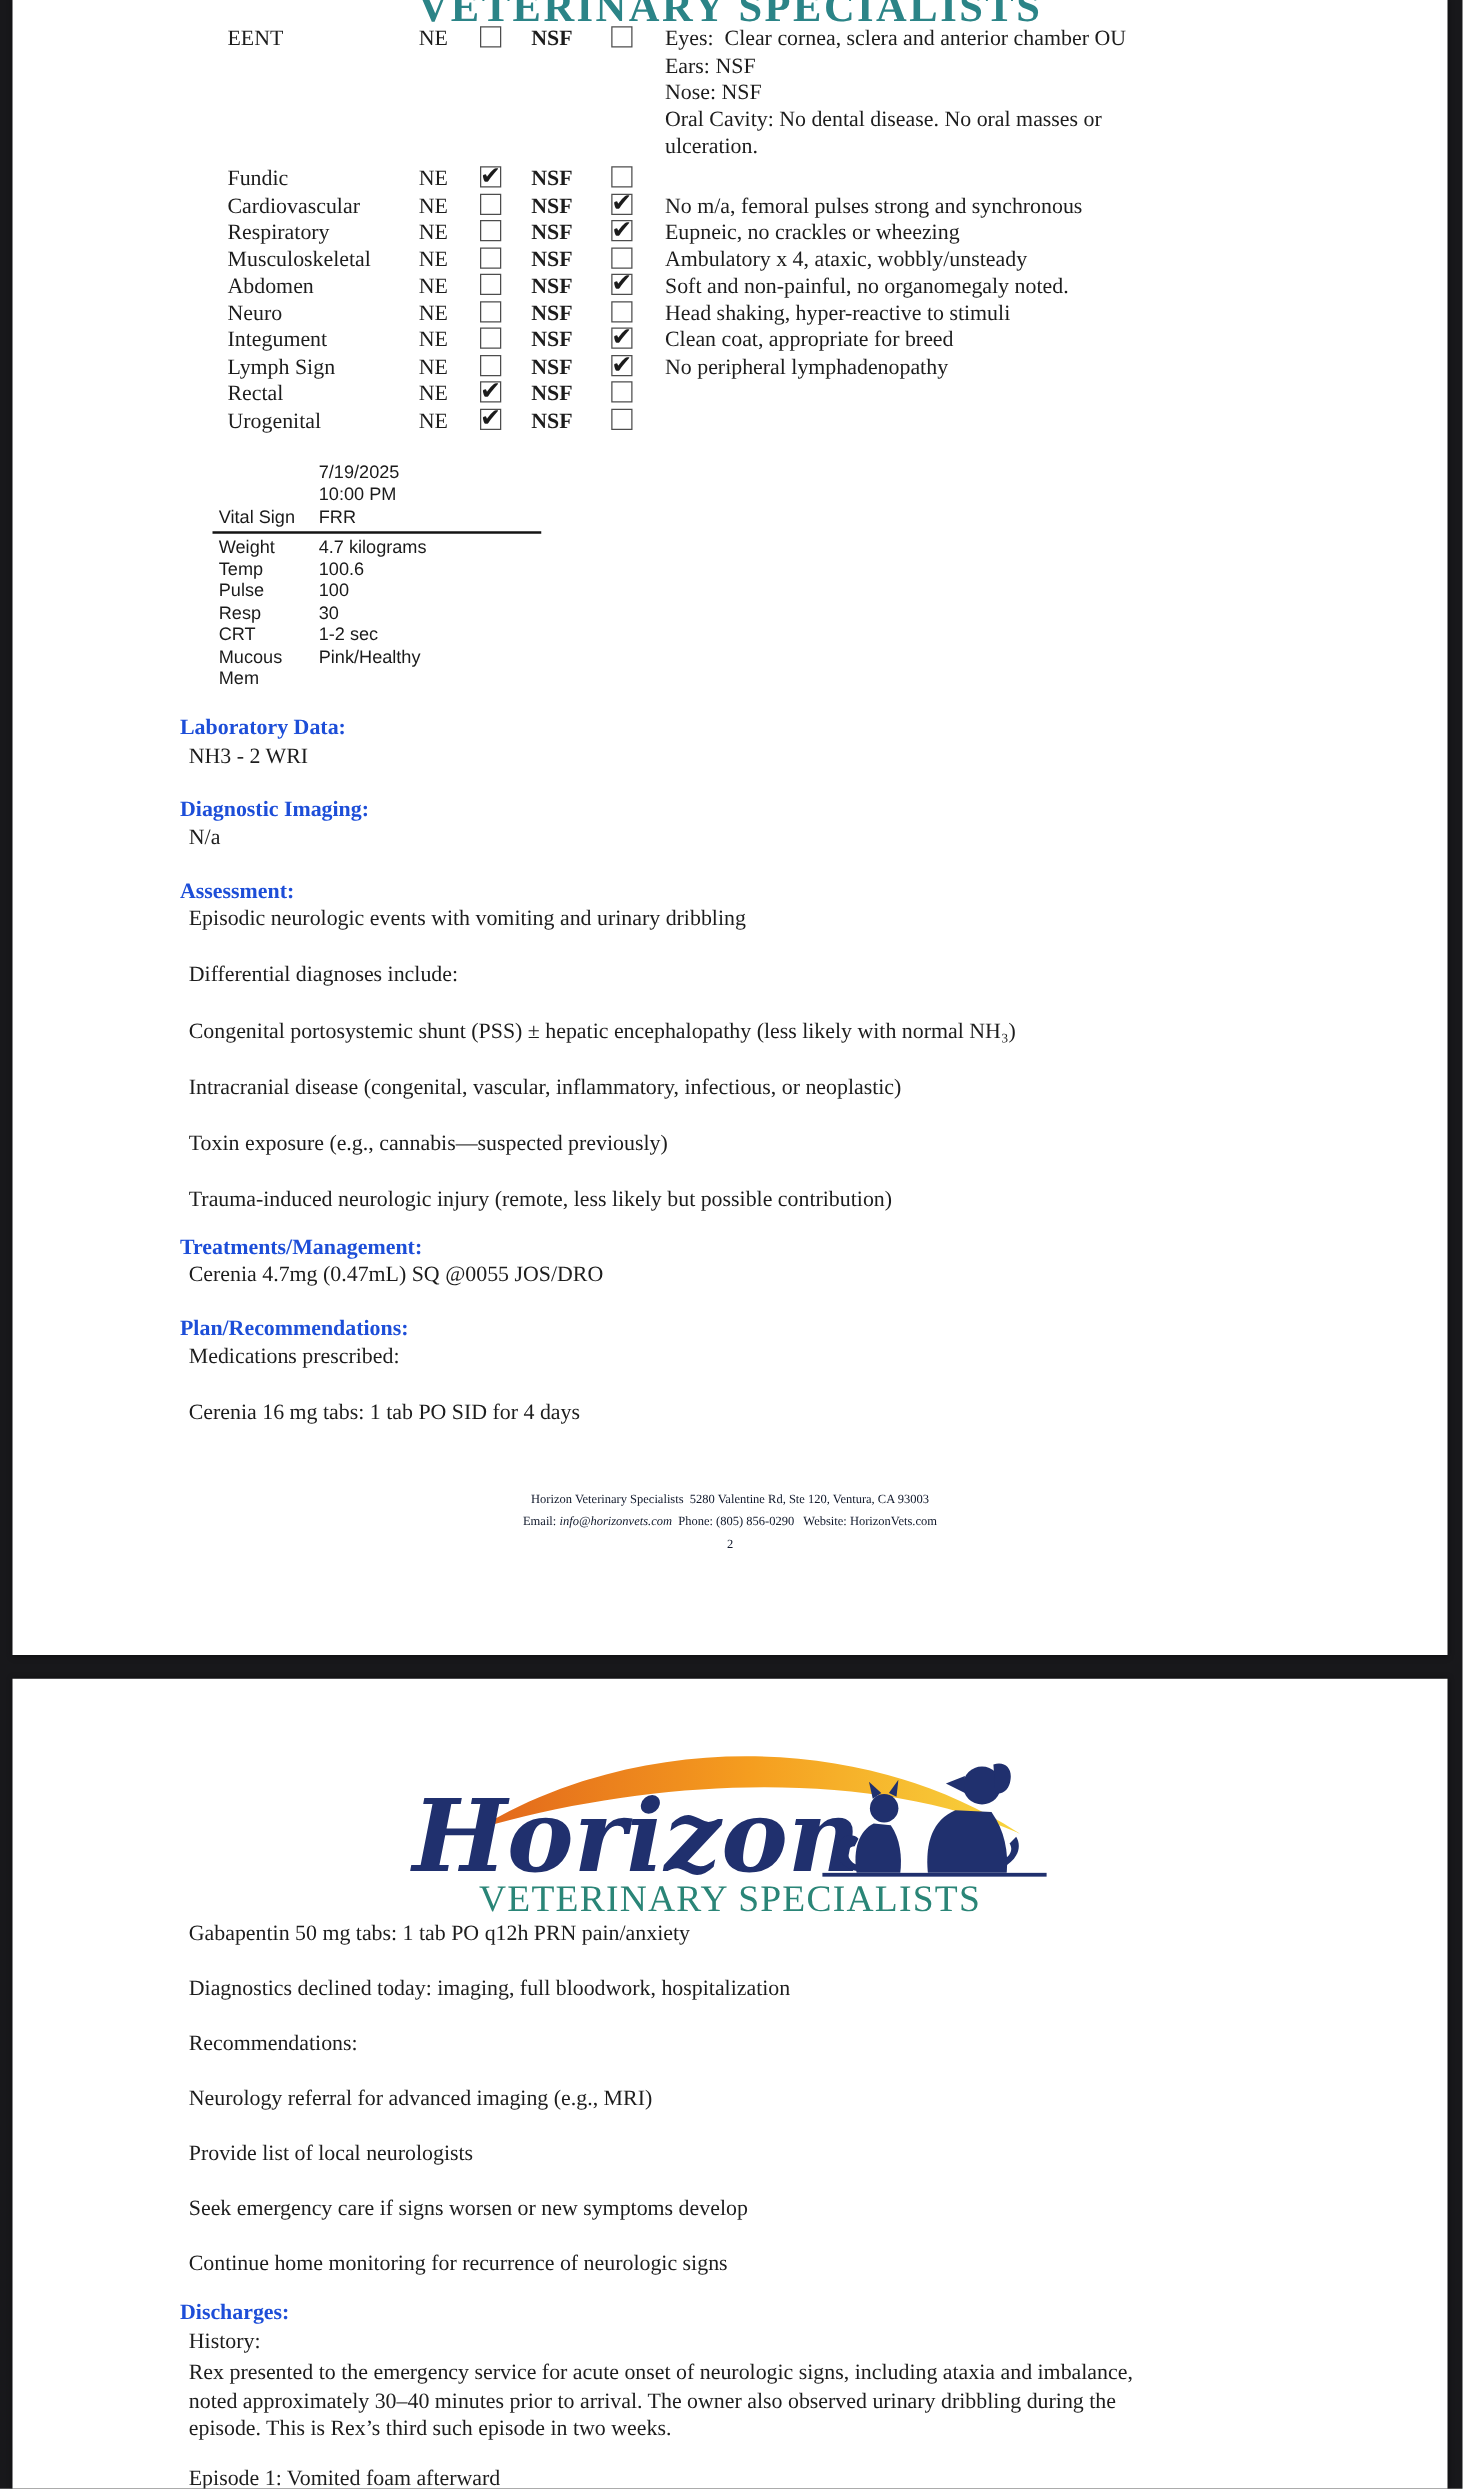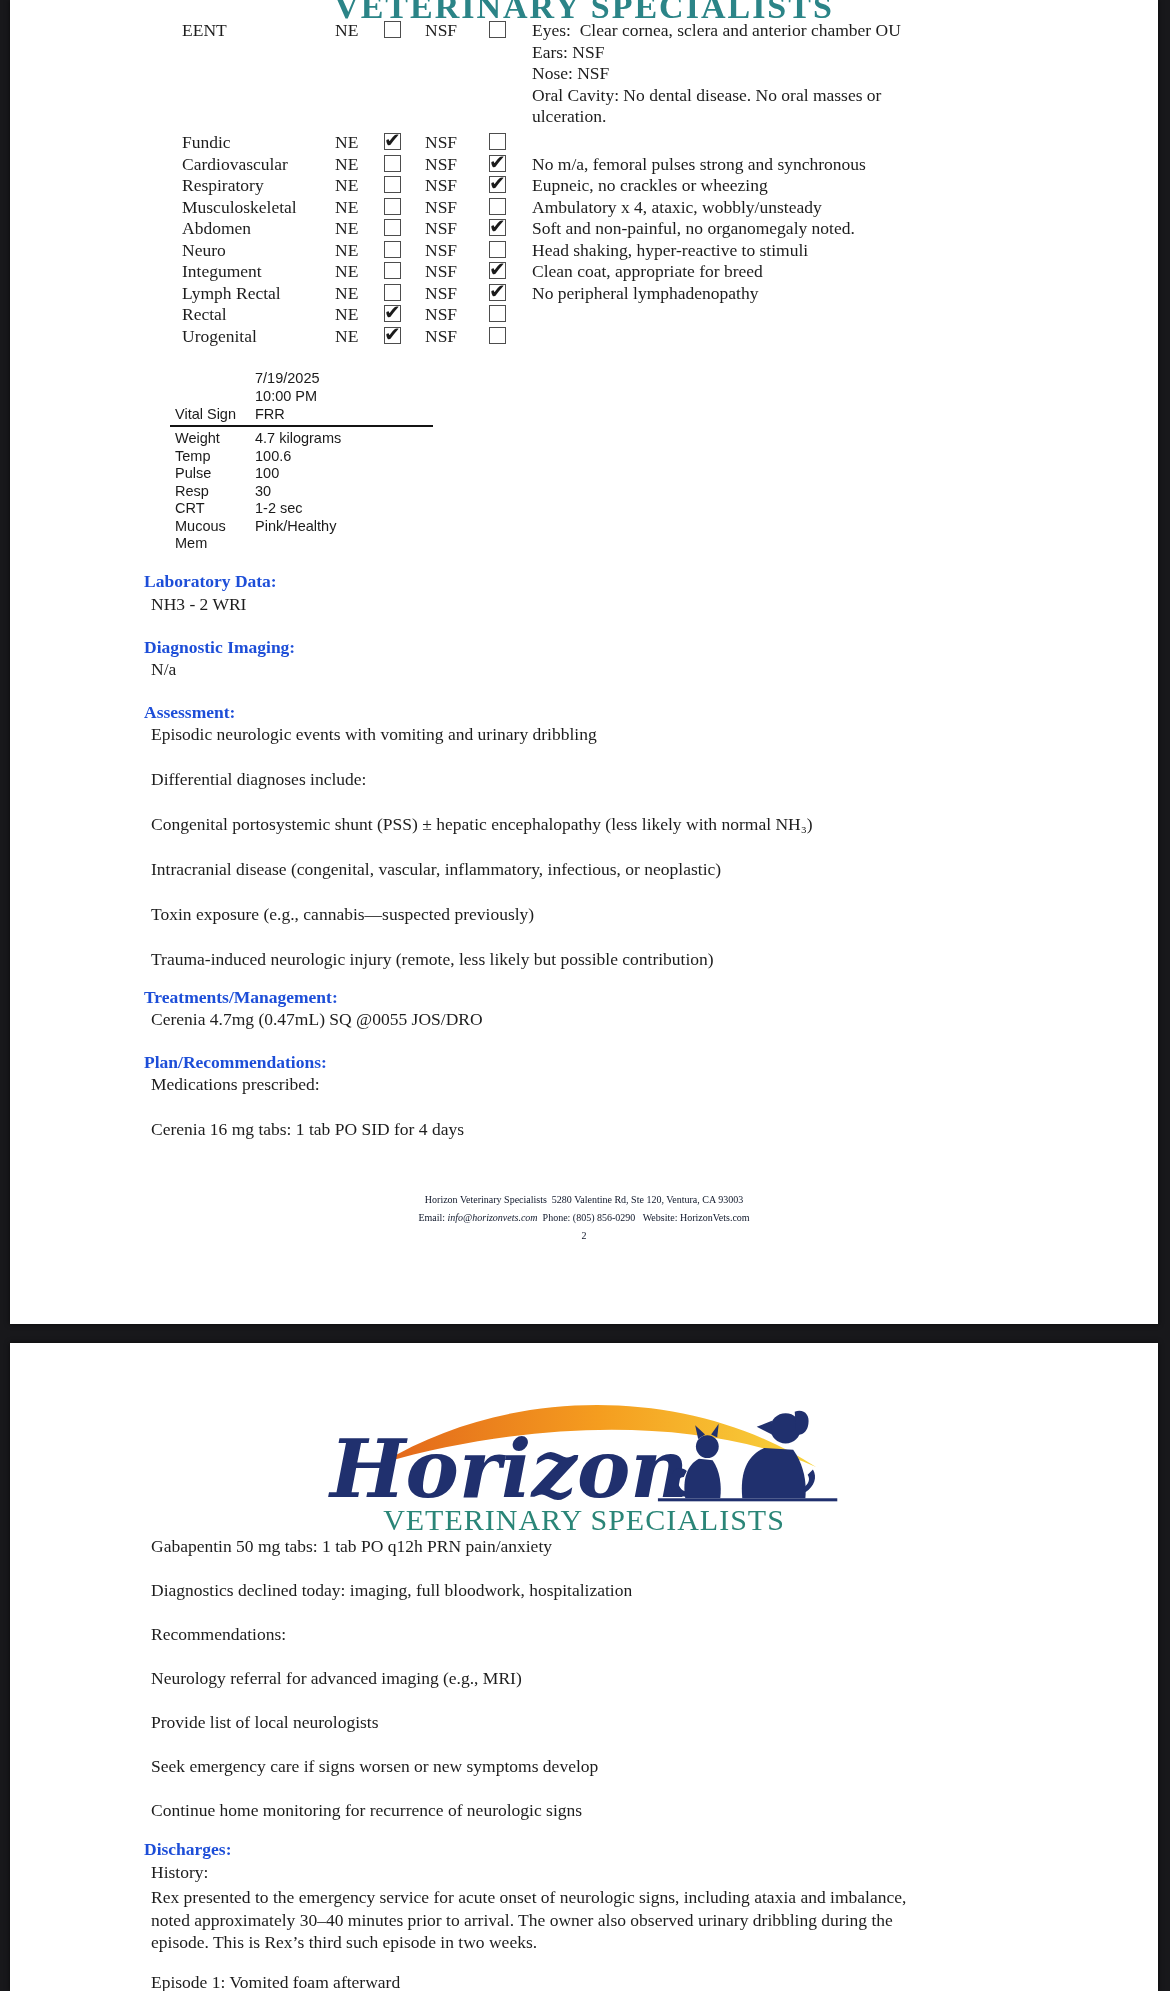--- a/index.html
+++ b/index.html
@@ -20,21 +20,21 @@
     position:absolute;top:-12px;left:0;width:100%;text-align:center;
     font-size:34px;font-weight:bold;letter-spacing:2px;color:#2b8487;white-space:pre;
   }
 
   
   .exam{position:absolute;left:0;top:20px;width:100%;font-size:17.5px;color:#1d1d1d;margin-left:32px;}
   .exam-row{position:relative;height:21.5px;}
   .eent-row{height:112px;}
   .sys{position:absolute;left:140px;white-space:pre;}
   .col-ne{position:absolute;left:293px;}
-  .col-nsf{position:absolute;left:383px;}
+  .col-nsf{position:absolute;left:383px;font-weight:bold;}
   .cb{position:absolute;top:1px;width:15px;height:15px;border:1.5px solid #4d4d4d;background:#fff;}
   .col-necb{left:342px;}
   .col-nsfcb{left:447px;}
   .cb.checked::after{
     content:"✔";position:absolute;left:-1px;top:-6px;font-size:20px;font-weight:bold;
     color:#1b1b1b;font-family:"DejaVu Sans",sans-serif;
   }
   .finding{position:absolute;left:490px;white-space:pre;}
   .findings{position:absolute;left:490px;top:0;}
   .f-line{line-height:21.5px;white-space:pre;}
@@ -143,21 +143,21 @@
       </div>
         <div class="exam-row">
         <span class="sys">Integument</span>
         <span class="col-ne">NE</span>
         <span class="cb col-necb"></span>
         <span class="col-nsf">NSF</span>
         <span class="cb col-nsfcb checked"></span>
         <span class="finding">Clean coat, appropriate for breed</span>
       </div>
         <div class="exam-row">
-        <span class="sys">Lymph Rectal</span>
+        <span class="sys">Lymph Sign</span>
         <span class="col-ne">NE</span>
         <span class="cb col-necb"></span>
         <span class="col-nsf">NSF</span>
         <span class="cb col-nsfcb checked"></span>
         <span class="finding">No peripheral lymphadenopathy</span>
       </div>
         <div class="exam-row">
         <span class="sys">Rectal</span>
         <span class="col-ne">NE</span>
         <span class="cb col-necb checked"></span>

